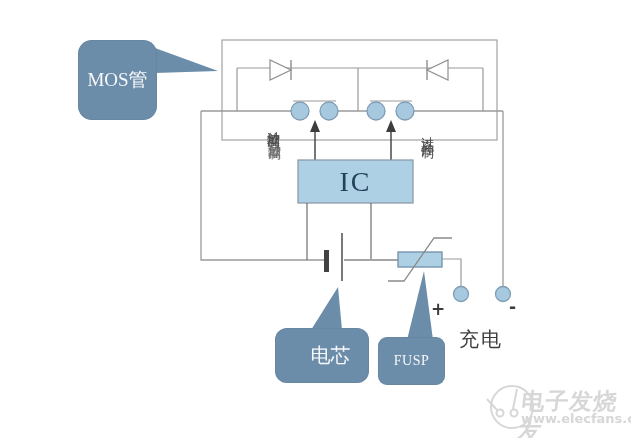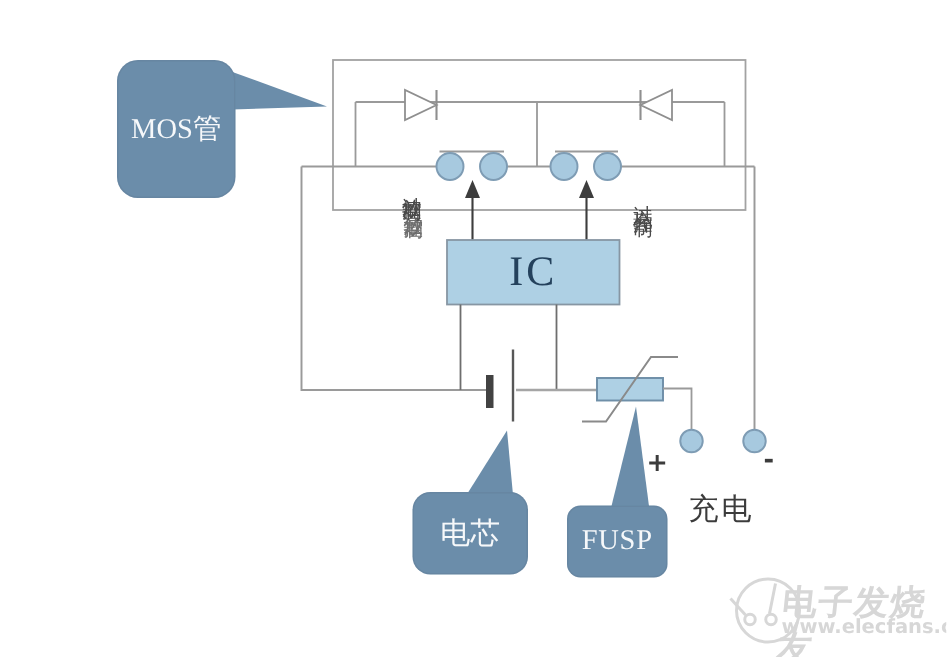--- a/index.html
+++ b/index.html
@@ -13,23 +13,23 @@
   .stage svg{position:absolute;left:0;top:0;}
   .abs{position:absolute;}
   .callout{
     position:absolute;
     background:#6b8daa;
     color:#f6f8fa;
     display:flex;align-items:center;justify-content:center;
     font-family:"Liberation Serif","DejaVu Serif",serif;
     box-shadow:0 0 0 1px rgba(90,115,140,.25) inset;
   }
-  .callout.mos{left:78px;top:40px;width:79px;height:92px;border-radius:14px;font-size:19px;}
-  .callout.cell{left:275px;top:328px;width:77px;height:55px;border-radius:12px;font-size:20px;}
-  .callout.fusp{left:378px;top:337px;width:67px;height:48px;border-radius:9px;font-size:19px;letter-spacing:.5px;}
+  .callout.mos{left:78px;top:40px;width:79px;height:80px;border-radius:14px;font-size:19px;}
+  .callout.cell{left:275px;top:328px;width:77px;height:55px;border-radius:12px;font-size:20px;padding-left:17px;}
+  .callout.fusp{left:378px;top:337px;width:67px;height:48px;border-radius:9px;font-size:14px;letter-spacing:.5px;}
   .ic-label{
     left:298px;top:160px;width:115px;height:43px;
     display:flex;align-items:center;justify-content:center;
     font-family:"Liberation Serif","DejaVu Serif",serif;
     font-size:28px;color:#24415c;letter-spacing:2px;
   }
   .vlabel{
     writing-mode:vertical-rl;text-orientation:upright;
     color:#4a4a4a;font-size:13px;letter-spacing:2px;line-height:1;
   }

